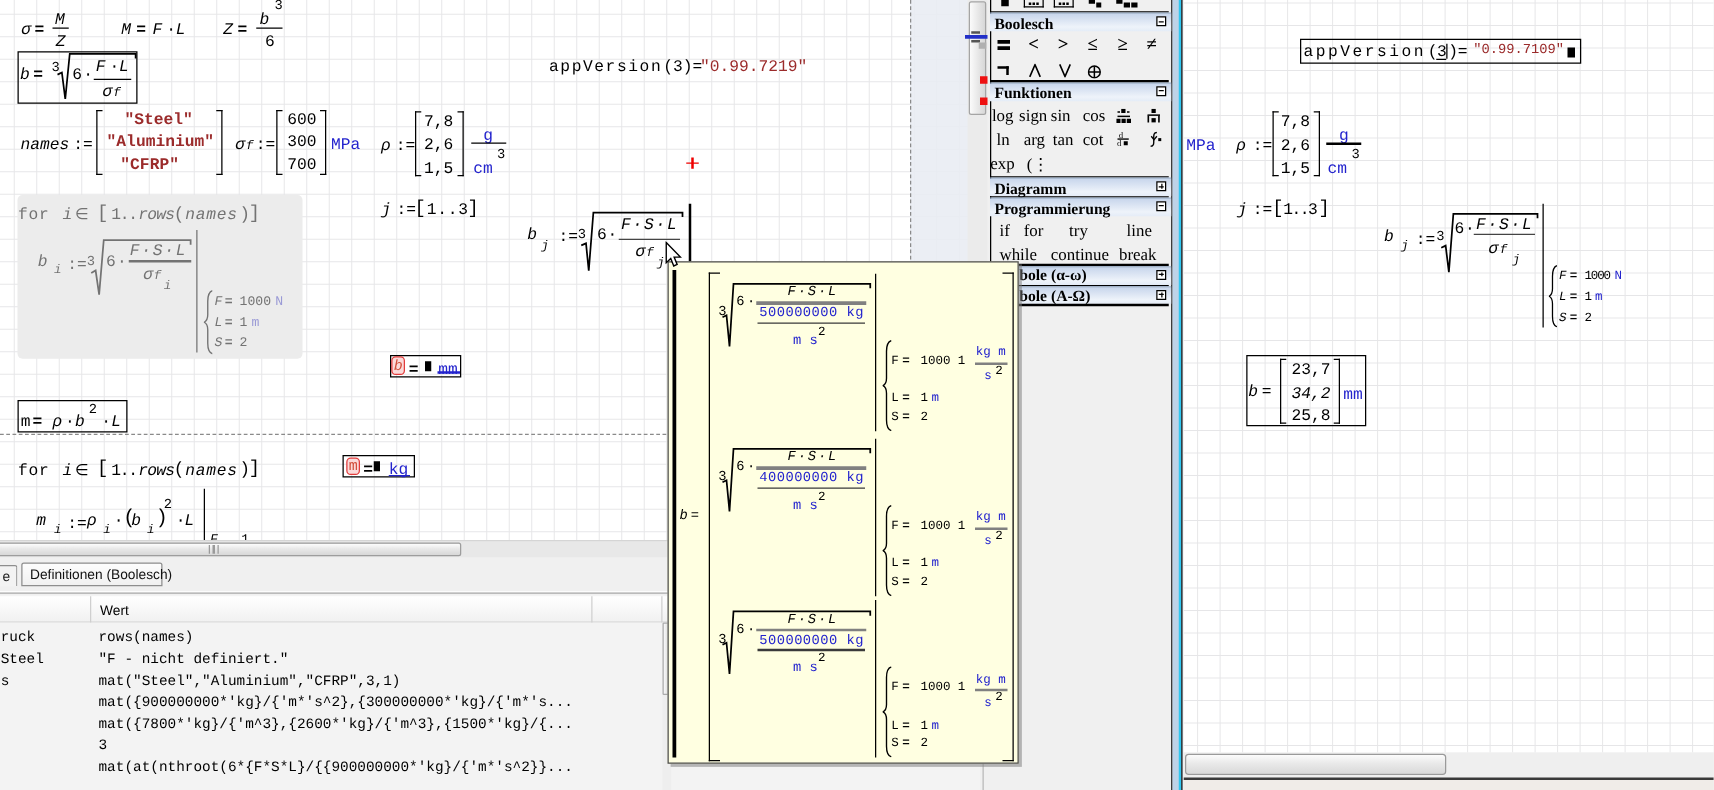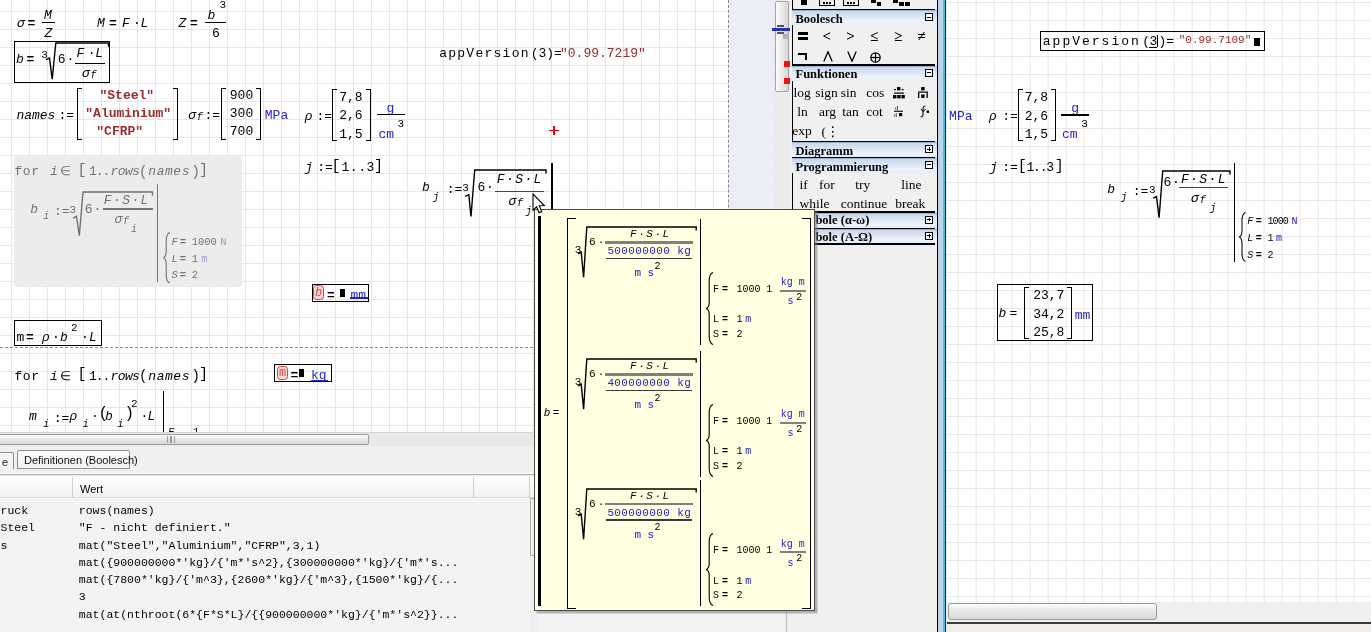--- a/index.html
+++ b/index.html
@@ -55,21 +55,21 @@
 <div class="a " style="left:58.5px;top:107.9px;font-size:13px;line-height:15px;">:=</div>
 <div class="a" style="left:76.5px;top:88.3px;width:5px;height:51.6px;border:1.4px solid #000;border-right:none"></div>
 <div class="a rd b" style="left:99.5px;top:88.4px;font-size:13px;line-height:15px;">"Steel"</div>
 <div class="a rd b" style="left:85.3px;top:105.9px;font-size:13px;line-height:15px;">"Aluminium"</div>
 <div class="a rd b" style="left:96.3px;top:124.2px;font-size:13px;line-height:15px;">"CFRP"</div>
 <div class="a" style="left:172.5px;top:88.3px;width:5px;height:51.6px;border:1.4px solid #000;border-left:none"></div>
 <div class="a it" style="left:188.2px;top:107.9px;font-size:13px;line-height:15px;">σ</div>
 <div class="a it" style="left:196.8px;top:112.3px;font-size:10px;line-height:12px;">f</div>
 <div class="a " style="left:204.5px;top:107.9px;font-size:13px;line-height:15px;">:=</div>
 <div class="a" style="left:221px;top:88.3px;width:5px;height:51.6px;border:1.4px solid #000;border-right:none"></div>
-<div class="a " style="left:229.8px;top:88.4px;font-size:13px;line-height:15px;">900</div>
+<div class="a " style="left:229.8px;top:88.4px;font-size:13px;line-height:15px;">600</div>
 <div class="a " style="left:229.8px;top:105.9px;font-size:13px;line-height:15px;">300</div>
 <div class="a " style="left:229.8px;top:124.2px;font-size:13px;line-height:15px;">700</div>
 <div class="a" style="left:255.5px;top:88.3px;width:5px;height:51.6px;border:1.4px solid #000;border-left:none"></div>
 <div class="a bl" style="left:264.8px;top:107.9px;font-size:13px;line-height:15px;">MPa</div>
 <div class="a it" style="left:304.8px;top:108.6px;font-size:13px;line-height:15px;">ρ</div>
 <div class="a " style="left:316.5px;top:108.6px;font-size:13px;line-height:15px;">:=</div>
 <div class="a" style="left:331.5px;top:88.5px;width:5px;height:52px;border:1.4px solid #000;border-right:none"></div>
 <div class="a " style="left:339.2px;top:89.7px;font-size:13px;line-height:15px;">7,8</div>
 <div class="a " style="left:339.2px;top:108.3px;font-size:13px;line-height:15px;">2,6</div>
 <div class="a " style="left:339.2px;top:127.1px;font-size:13px;line-height:15px;">1,5</div>
@@ -399,21 +399,21 @@
 <div class="a " style="left:321.0px;top:233.2px;font-size:10px;line-height:12px;">1</div>
 <div class="a bl" style="left:329.5px;top:233.2px;font-size:10px;line-height:12px;">m</div>
 <div class="a it" style="left:300.79999999999995px;top:249.6px;font-size:10px;line-height:12px;">S</div>
 <div class="a b" style="left:309.29999999999995px;top:249.6px;font-size:10px;line-height:12px;">=</div>
 <div class="a " style="left:321.0px;top:249.6px;font-size:10px;line-height:12px;">2</div>
 <div class="a" style="left:50.10000000000002px;top:284.4px;width:96px;height:56.2px;border:1.3px solid #000;"></div>
 <div class="a it" style="left:52.0px;top:306.2px;font-size:13px;line-height:15px;">b</div>
 <div class="a " style="left:62.89999999999998px;top:306.2px;font-size:13px;line-height:15px;">=</div>
 <div class="a" style="left:77.29999999999995px;top:286.8px;width:5px;height:51.9px;border:1.4px solid #000;border-right:none"></div>
 <div class="a " style="left:86.70000000000005px;top:288.4px;font-size:13px;line-height:15px;">23,7</div>
-<div class="a " style="left:86.70000000000005px;top:306.7px;font-size:13px;line-height:15px;">34,2</div>
+<div class="a " style="left:86.70000000000005px;top:306.7px;font-size:13px;line-height:15px;font-style:italic;">34,2</div>
 <div class="a " style="left:86.70000000000005px;top:325.0px;font-size:13px;line-height:15px;">25,8</div>
 <div class="a" style="left:120.09999999999991px;top:286.8px;width:5px;height:51.9px;border:1.4px solid #000;border-left:none"></div>
 <div class="a bl" style="left:128.20000000000005px;top:307.9px;font-size:13px;line-height:15px;">mm</div>
 </div>
 <div class="a" style="left:946.5px;top:601.5px;width:424.5px;height:20.5px;background:#efefef">
 <div class="a" style="left:1px;top:1.5px;width:209px;height:17px;background:linear-gradient(#fcfcfc,#e9e9e9 45%,#d9d9d9);border:1px solid #9a9a9a;border-radius:3px"></div>
 </div>
 <div class="a" style="left:946.5px;top:622px;width:424.5px;height:1.6px;background:#3a3a3a"></div>
 <div class="a" style="left:946.5px;top:623.6px;width:424.5px;height:8.4px;background:#f0ece8"></div>
 <div class="a" id="tip" style="left:534.4px;top:209.3px;width:280.4px;height:401.9px;background:#ffffe1;border:1.2px solid #4a4a4a;box-shadow:2.5px 2.5px 0 rgba(130,130,130,0.55)">

